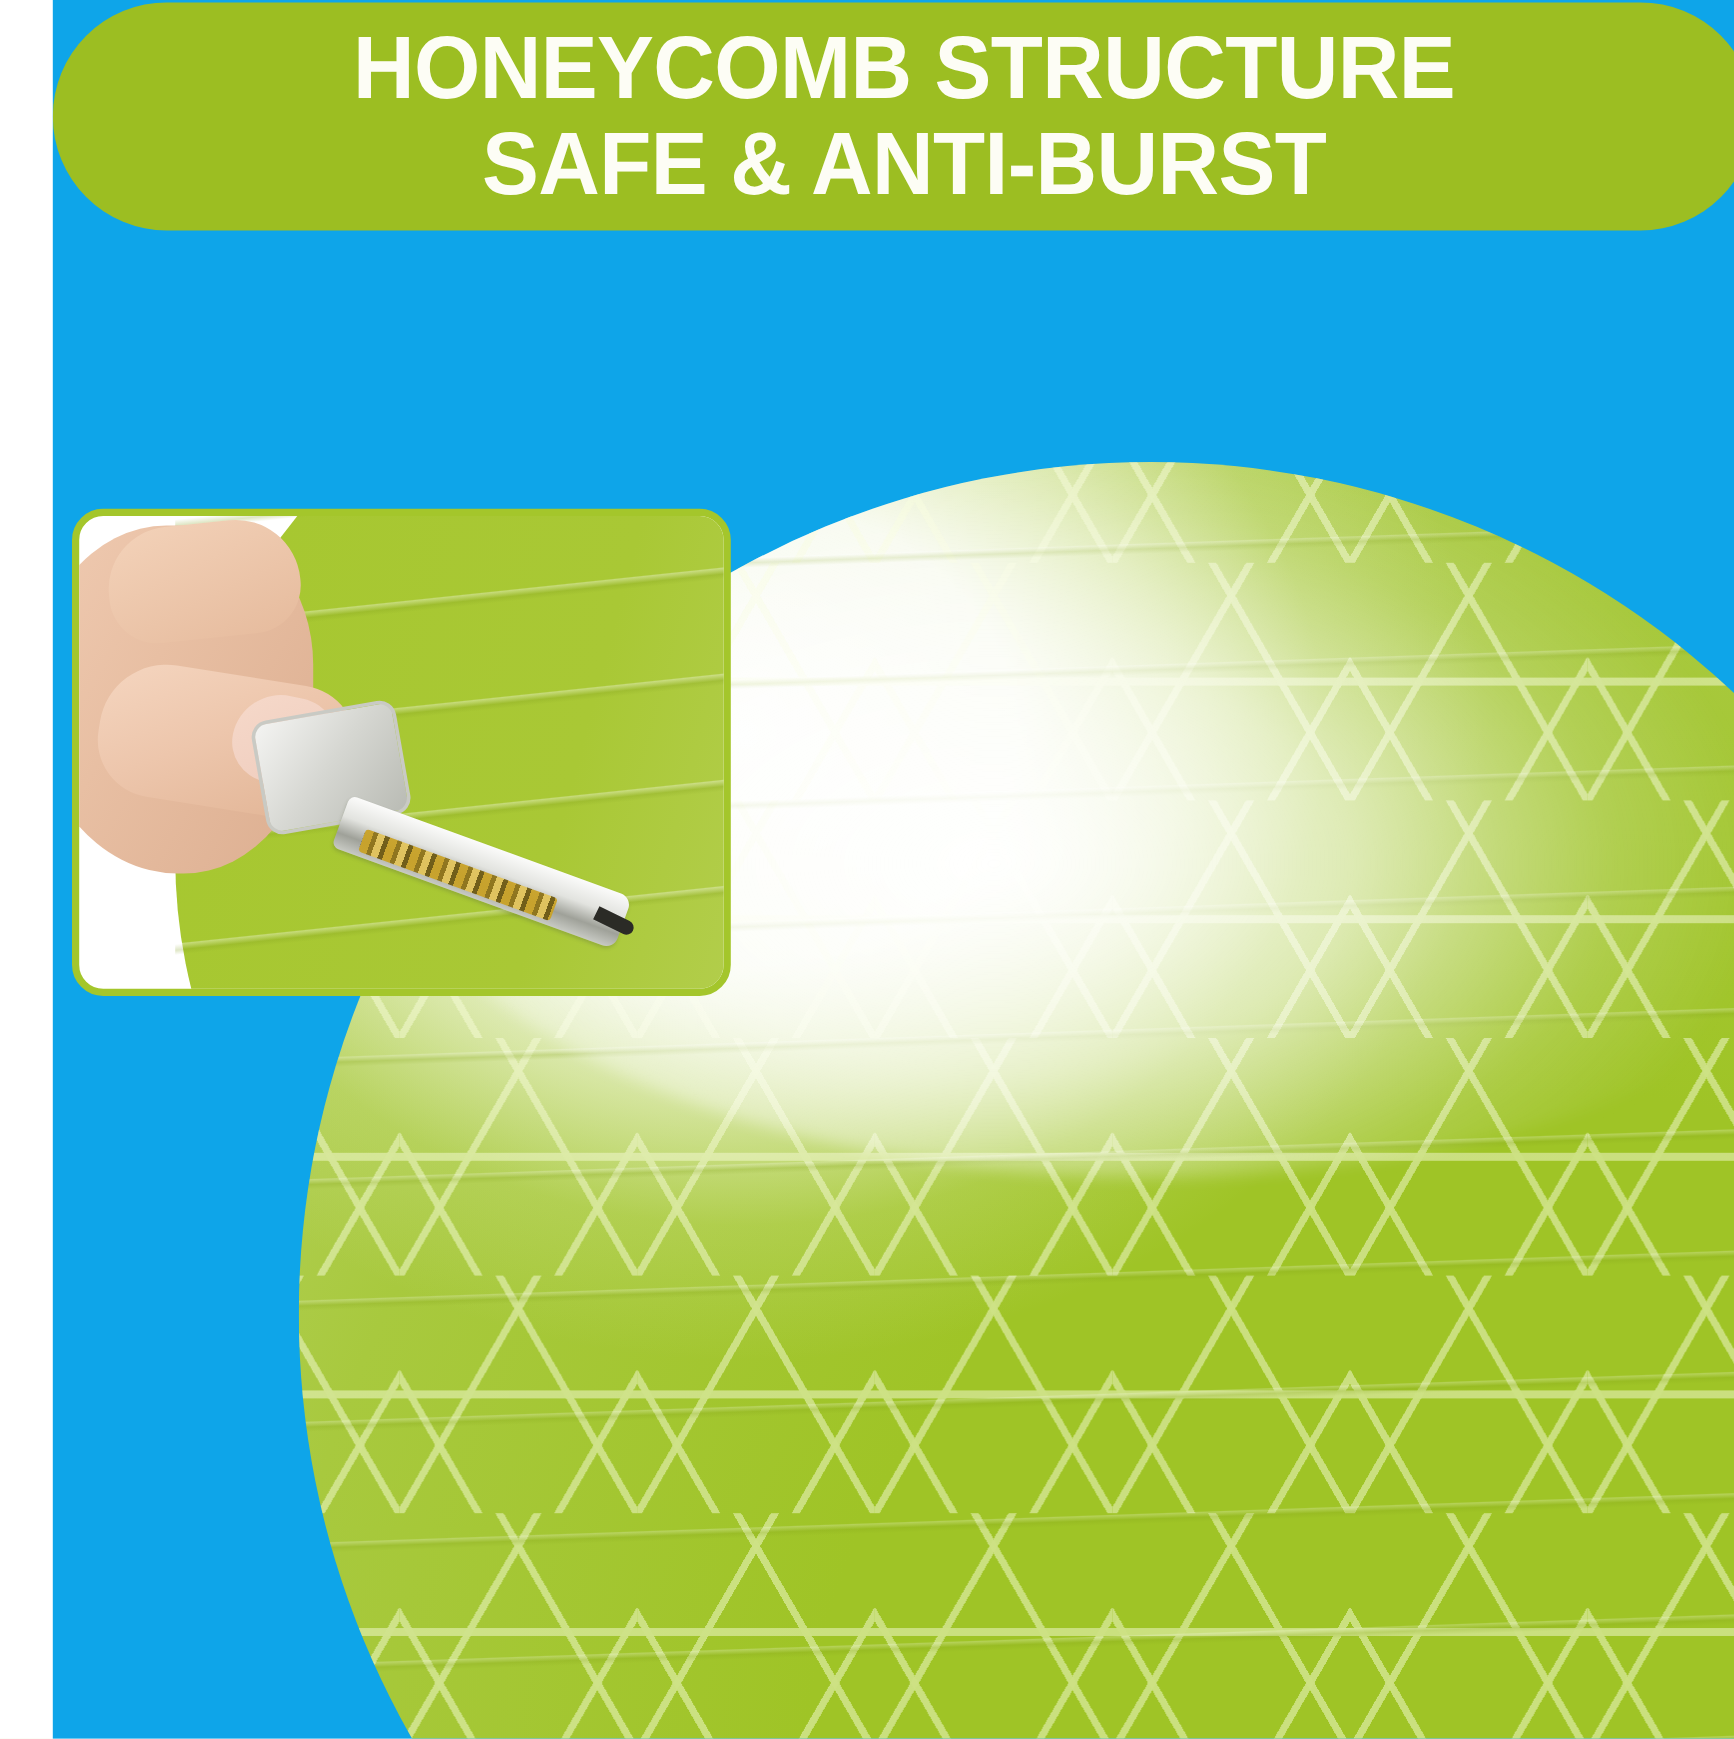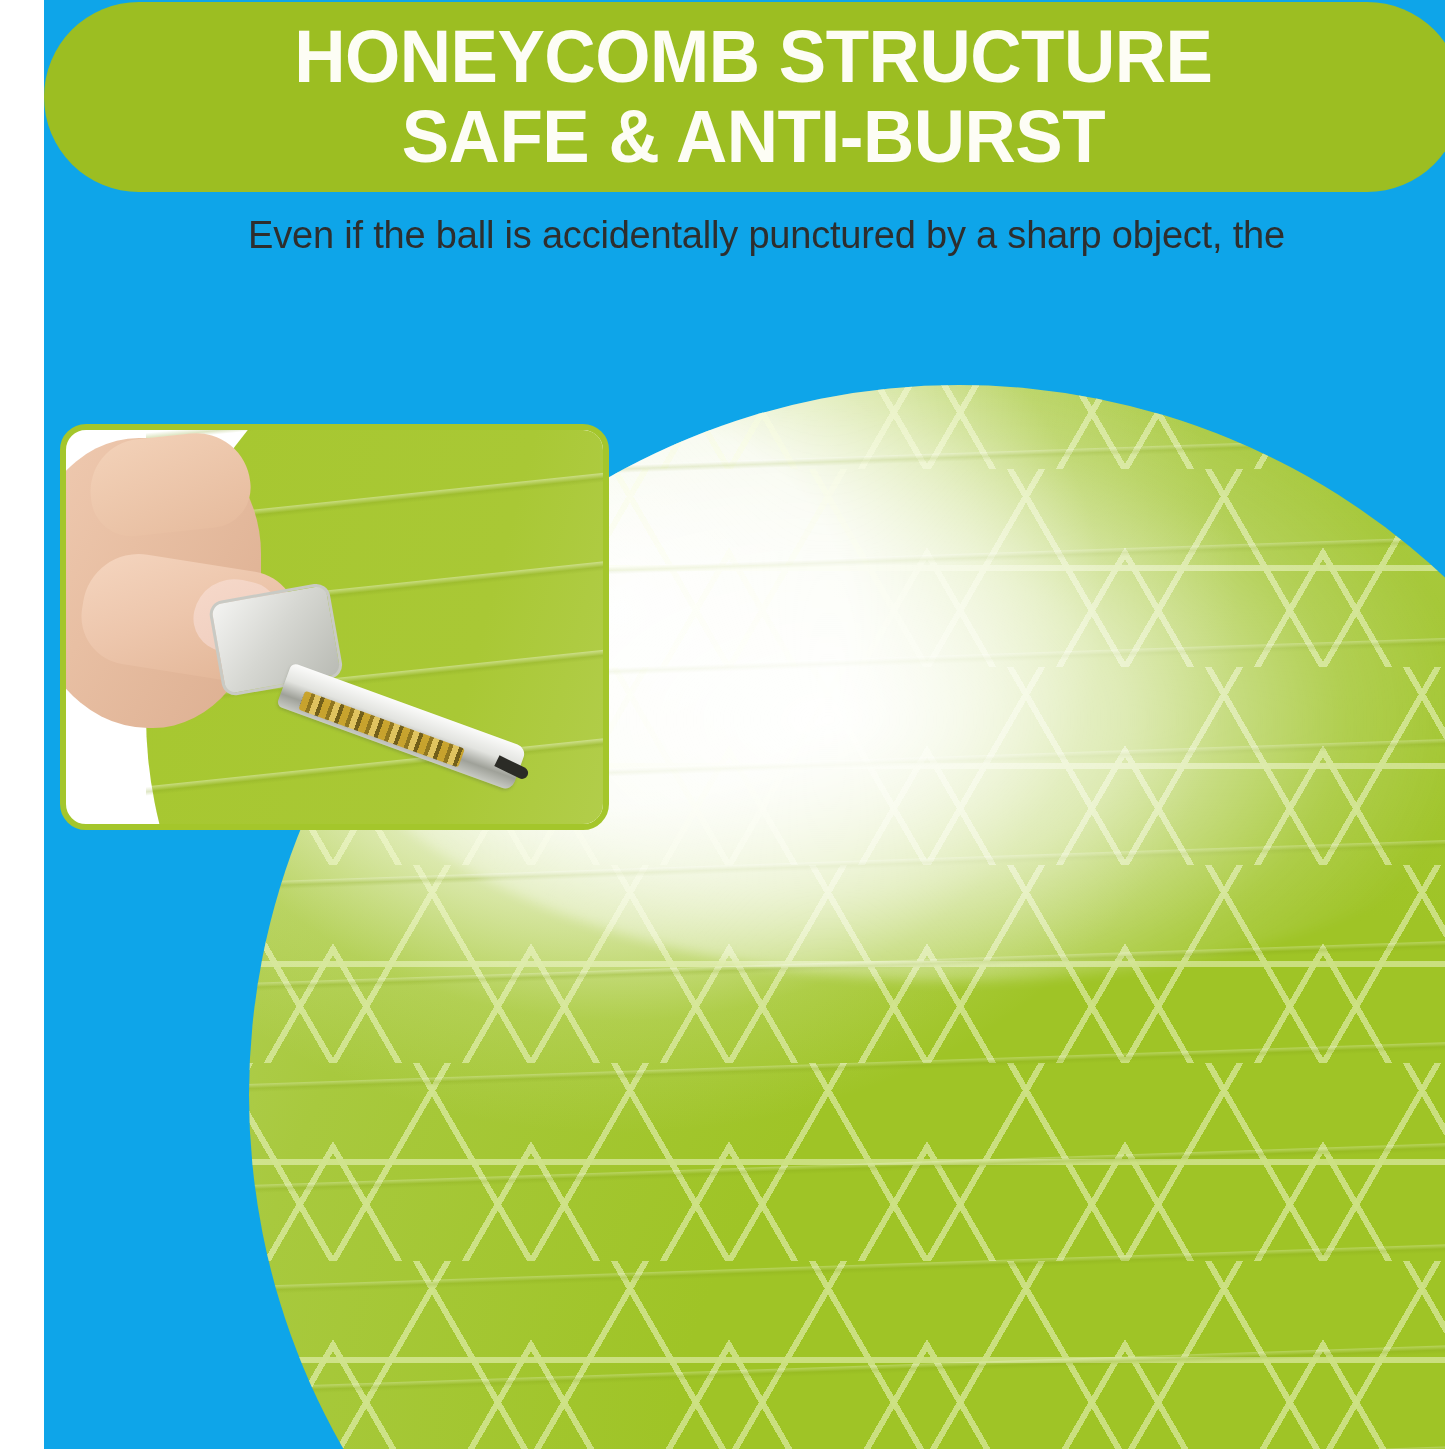--- a/index.html
+++ b/index.html
@@ -262,21 +262,20 @@
 <body>
 
 <div id="page" data-name="product-feature-graphic">
 
   <div id="header-banner" data-name="headline-banner">
     <div class="banner-line" data-name="headline-line-1">HONEYCOMB STRUCTURE</div>
     <div class="banner-line" data-name="headline-line-2">SAFE &amp; ANTI-BURST</div>
   </div>
 
   <div id="subtitle" data-name="description-paragraph">
-    <span class="sub-line" data-name="description-line-1">Even if the ball is accidentally punctured by a sharp object, the</span>
   </div>
 
   <div id="ball-stage" data-name="product-photo-area">
     <div id="exercise-ball" data-name="exercise-ball">
       <div id="hex-layer" data-name="honeycomb-pattern"></div>
       <div id="ridge-layer" data-name="ball-seam-ridges"></div>
       <div id="top-gloss" data-name="ball-top-gloss"></div>
       <div id="rim-highlight" data-name="ball-rim-highlight"></div>
     </div>
 

